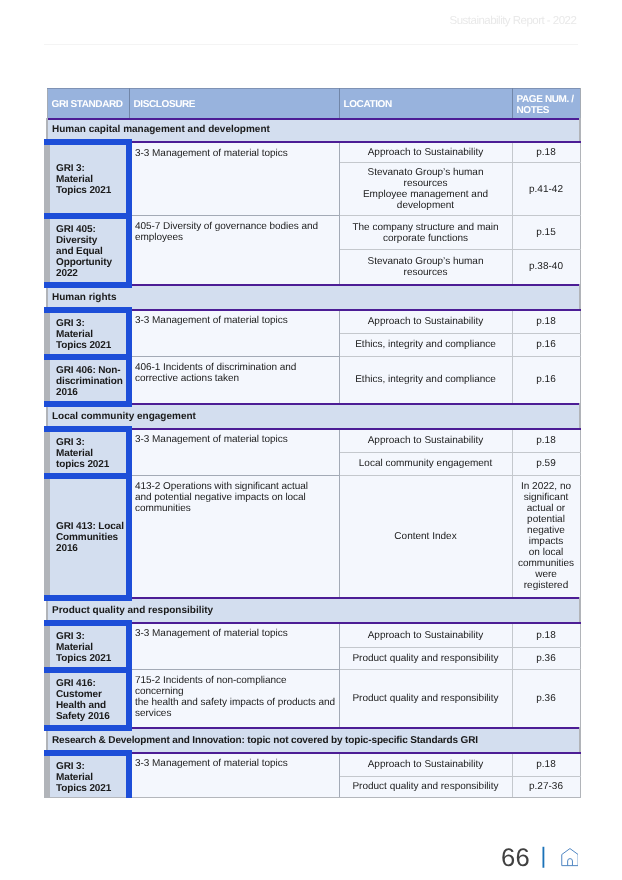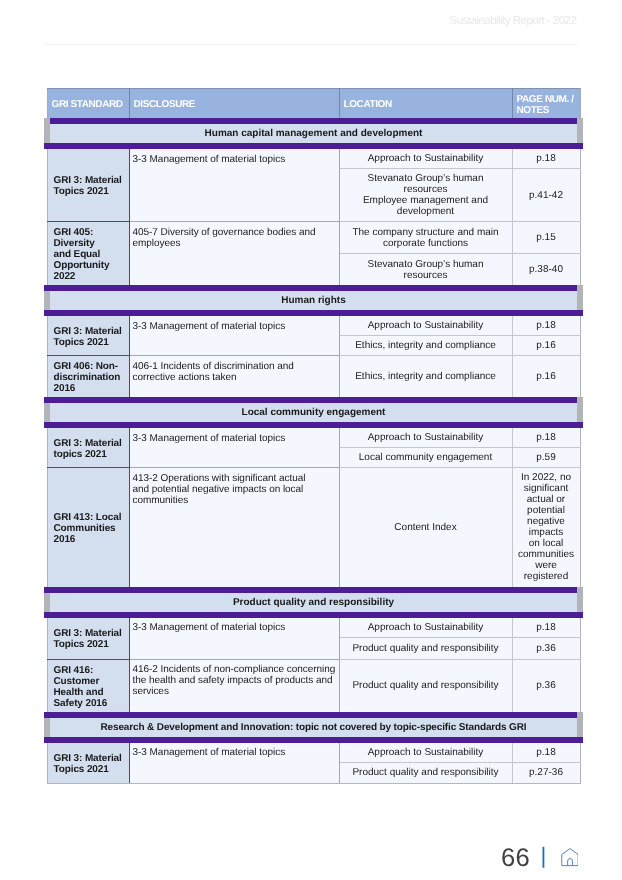--- a/index.html
+++ b/index.html
@@ -30,27 +30,27 @@
   th.colhead {
     background:#98b3dd; color:#ffffff; font-weight:bold; font-size:10px;
     letter-spacing:-0.4px; text-align:left; vertical-align:middle;
     padding:4.5px 2px 2px 4px; height:28px; line-height:11.3px;
     border:1px solid #7186a8; border-bottom-color:#8c96a2; border-top-color:#7f92b4;
   }
   th.colhead:first-child { border-left-color:#a4abb4; }
   th.colhead:last-child { border-right-color:#a4abb4; }
   tr.section-row td {
     background:#d3deef; color:#1a1a1a; font-weight:bold; font-size:10px;
-    text-align:center; padding:4px 4px; height:21px; line-height:11px;
-    border:6px solid #4c1d95;
+    padding:4px 4px; height:21px; line-height:11px;
+    border:2px solid #4c1d95;
   }
   td.std {
     background:#d3deef; color:#1a1a1a; font-weight:bold; font-size:10px;
     padding:5px 2px 3px 6px; line-height:11px; letter-spacing:-0.12px;
-    border:1px solid #1d4ed8;
+    border:6px solid #1d4ed8;
   }
   td.disc {
     background:#f4f7fd; color:#1a1a1a; font-size:10px; line-height:11px;
     padding:4.8px 1px 3.2px 3px; vertical-align:top; letter-spacing:-0.04px;
     border:1px solid #a3aab6;
     margin-top:16px;
   }
   td.loc {
     background:#f4f7fd; color:#1a1a1a; font-size:10px; line-height:11px;
     padding:4px 9px; text-align:center; border:1px solid #c4c8cd;
@@ -201,21 +201,21 @@
         </tr>
         <tr>
           <td class="loc" style="height:22px">Product quality and responsibility</td>
           <td class="pg">p.36</td>
         </tr>
         <tr>
           <td class="std" rowspan="1">GRI 416:
 Customer
 Health and
 Safety 2016</td>
-          <td class="disc" rowspan="1">416-2 Incidents of non-compliance concerning
+          <td class="disc" rowspan="1">715-2 Incidents of non-compliance concerning
 the health and safety impacts of products and
 services</td>
           <td class="loc">Product quality and responsibility</td>
           <td class="pg">p.36</td>
         </tr>
         <tr class="section-row">
           <td colspan="4" style="letter-spacing: -0.135px;">Research &amp; Development and Innovation: topic not covered by topic-specific Standards GRI</td>
         </tr>
         <tr>
           <td class="std lastrow" rowspan="2">GRI 3: Material

